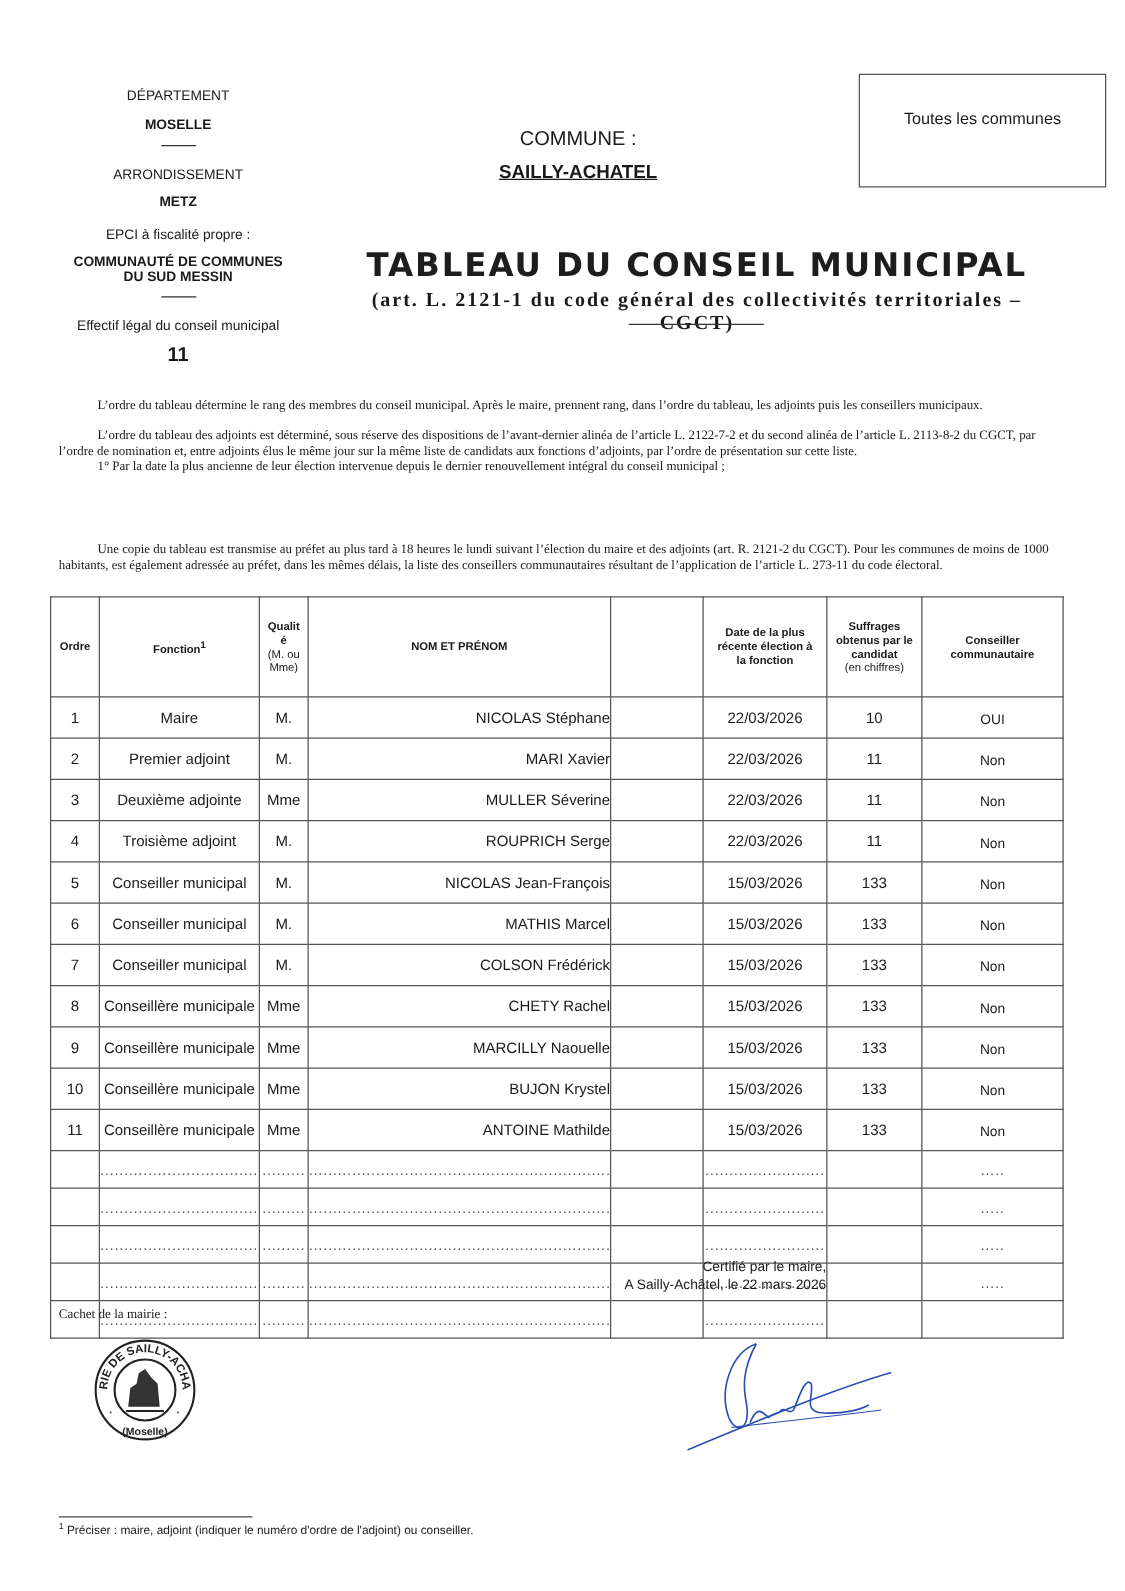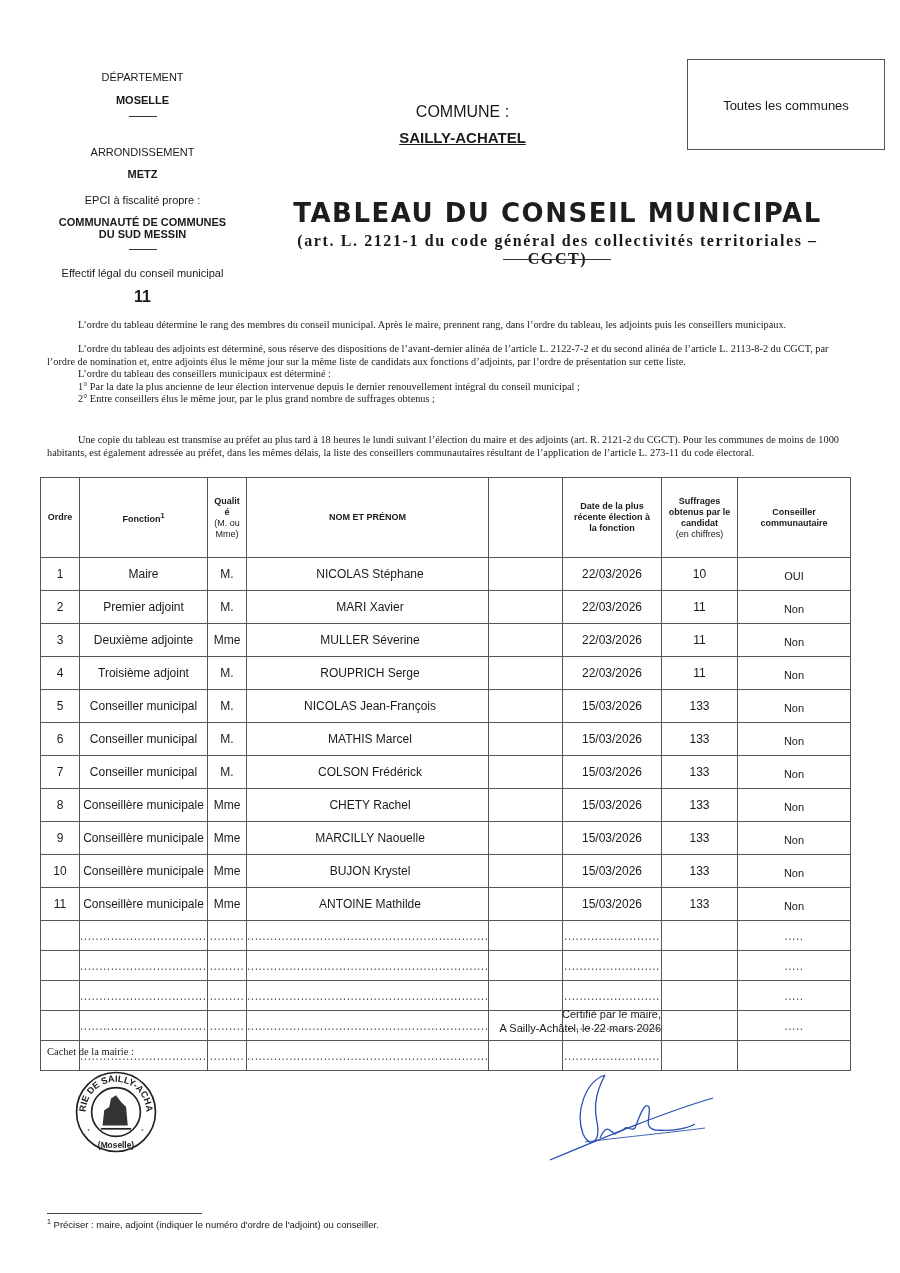--- a/index.html
+++ b/index.html
@@ -9,57 +9,57 @@
     
     .leftcol { left: 40px; width: 205px; top: 70px; text-align: center; font-size: 11px; }
     .leftcol .lbl { margin: 0; line-height: 14px; }
     .leftcol .val { font-weight: bold; margin: 0; line-height: 14px; }
     .leftcol .dash { width: 28px; height: 0; border-top: 1px solid #333; margin: 0 auto; }
 
     .commune { left: 330px; width: 265px; top: 103px; text-align: center; }
     .commune .c1 { font-size: 16px; }
     .commune .c2 { font-size: 15px; font-weight: bold; margin-top: 8px; text-decoration: underline; }
 
-    .box { left: 687px; top: 59px; width: 198px; height: 91px; border: 1px solid #555; box-sizing: border-box; text-align: center; font-size: 13px; padding-top: 38px; }
+    .box { left: 687px; top: 59px; width: 198px; height: 91px; border: 1px solid #555; box-sizing: border-box; text-align: center; font-size: 13px; padding-top: 27px; }
 
     .title { left: 270px; width: 575px; top: 198px; text-align: center; font-family: "DejaVu Sans", sans-serif; font-weight: bold; font-size: 26px; letter-spacing: 1.5px; color: #1d1d1d; }
     .subtitle { left: 270px; width: 575px; top: 232px; text-align: center; font-family: "Liberation Serif", serif; font-weight: bold; font-size: 16px; letter-spacing: 1.6px; }
     .subline { left: 503px; top: 259px; width: 108px; border-top: 1px solid #333; }
 
     .para { font-family: "Liberation Serif", serif; font-size: 10.3px; line-height: 12.5px; left: 47px; width: 808px; }
     .para p { margin: 0; font-family: Liberation Serif, serif; }
     .ind { text-indent: 31px; }
 
     
     table.tab { position: absolute; left: 40px; top: 477px; width: 810px; border-collapse: collapse; table-layout: fixed; font-family: "Liberation Sans", sans-serif; }
     table.tab td, table.tab th { border: 1px solid #555; padding: 0; text-align: center; vertical-align: middle; }
     table.tab th { height: 79px; font-size: 9px; font-weight: bold; line-height: 11px; }
     table.tab th .norm { font-weight: normal; }
     table.tab td { height: 29px; font-size: 12px; }
-    table.tab td.nm { text-align: center; padding-left: 5px; }
+    table.tab td.nm { text-align: right; padding-left: 5px; }
     table.tab td.cc { font-size: 11px; padding-top: 3px; }
     .dots { color: #555; font-size: 10px; letter-spacing: 0.5px; overflow: hidden; white-space: nowrap; padding-top: 8px; }
 
     .cachet { left: 47px; top: 1046px; font-family: "Liberation Serif", serif; font-size: 10.5px; }
     .stamp { left: 74px; top: 1070px; width: 84px; height: 84px; }
     .certif { left: 496px; top: 1007px; width: 165px; text-align: right; font-size: 11px; line-height: 14px; }
     .sig { left: 545px; top: 1072px; width: 175px; height: 95px; }
 
     .fnline { left: 47px; top: 1213px; width: 155px; border-top: 1px solid #444; }
     .fn { left: 47px; top: 1218px; font-size: 9.5px; }
     .fn sup { font-size: 7px; }
   </style>
 </head>
 <body>
 
 <div class="abs leftcol">
   <p class="lbl">DÉPARTEMENT</p>
   <p class="val" style="margin-top:9px">MOSELLE</p>
   <div class="dash" style="margin-top:9px"></div>
-  <p class="lbl" style="margin-top:28px">ARRONDISSEMENT</p>
+  <p class="lbl" style="margin-top:16px">ARRONDISSEMENT</p>
   <p class="val" style="margin-top:8px">METZ</p>
   <p class="lbl" style="margin-top:12px">EPCI à fiscalité propre :</p>
   <p class="val" style="margin-top:9px; line-height:12px">COMMUNAUTÉ DE COMMUNES</p>
   <p class="val" style="line-height:12px">DU SUD MESSIN</p>
   <div class="dash" style="margin-top:9px"></div>
   <p class="lbl" style="margin-top:16px">Effectif légal du conseil municipal</p>
   <p class="val" style="margin-top:8px; font-size:16px; line-height:18px">11</p>
 </div>
 
 <div class="abs commune">
@@ -73,23 +73,21 @@
 
 <div class="abs title">TABLEAU DU CONSEIL MUNICIPAL</div>
 <div class="abs subtitle">(art. L. 2121-1 du code général des collectivités territoriales – CGCT)</div>
 <div class="abs subline"></div>
 
 <div class="abs para" style="top:319px">
   <p class="ind">L’ordre du tableau détermine le rang des membres du conseil municipal. Après le maire, prennent rang, dans l’ordre du tableau, les adjoints puis les conseillers municipaux.</p>
 </div>
 <div class="abs para" style="top:343px">
   <p class="ind">L’ordre du tableau des adjoints est déterminé, sous réserve des dispositions de l’avant-dernier alinéa de l’article L. 2122-7-2 et du second alinéa de l’article L. 2113-8-2 du CGCT, par l’ordre de nomination et, entre adjoints élus le même jour sur la même liste de candidats aux fonctions d’adjoints, par l’ordre de présentation sur cette liste.</p>
-  <p class="ind">L’ordre du tableau des conseillers municipaux est déterminé :</p>
   <p class="ind">1° Par la date la plus ancienne de leur élection intervenue depuis le dernier renouvellement intégral du conseil municipal ;</p>
-  <p class="ind">2° Entre conseillers élus le même jour, par le plus grand nombre de suffrages obtenus ;</p>
 </div>
 <div class="abs para" style="top:434px">
   <p class="ind">Une copie du tableau est transmise au préfet au plus tard à 18 heures le lundi suivant l’élection du maire et des adjoints (art. R. 2121-2 du CGCT). Pour les communes de moins de 1000 habitants, est également adressée au préfet, dans les mêmes délais, la liste des conseillers communautaires résultant de l’application de l’article L. 273-11 du code électoral.</p>
 </div>
 
 <table class="tab">
   <colgroup>
     <col style="width:39px">
       <col style="width:128px">
       <col style="width:39px">

